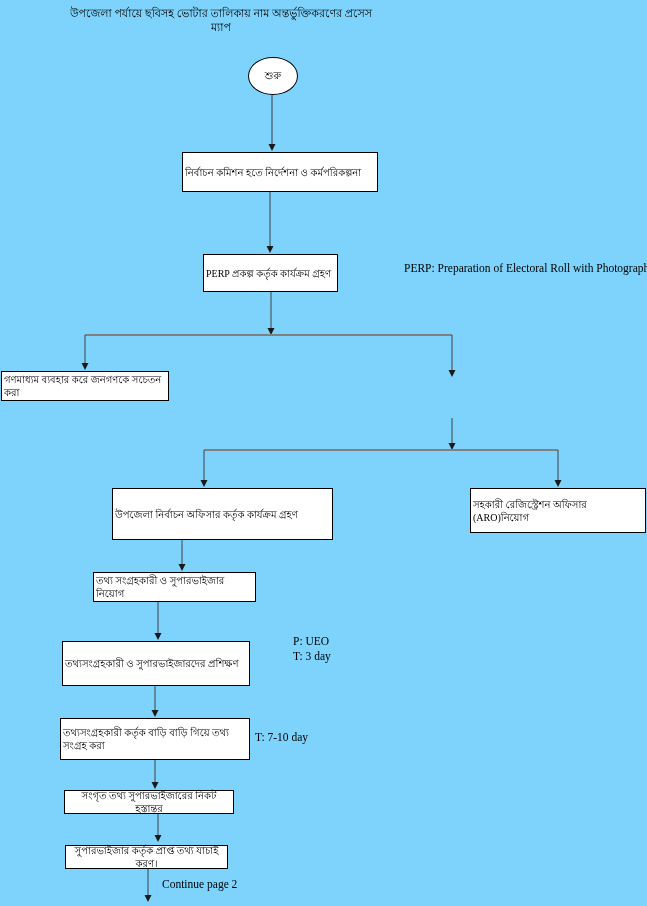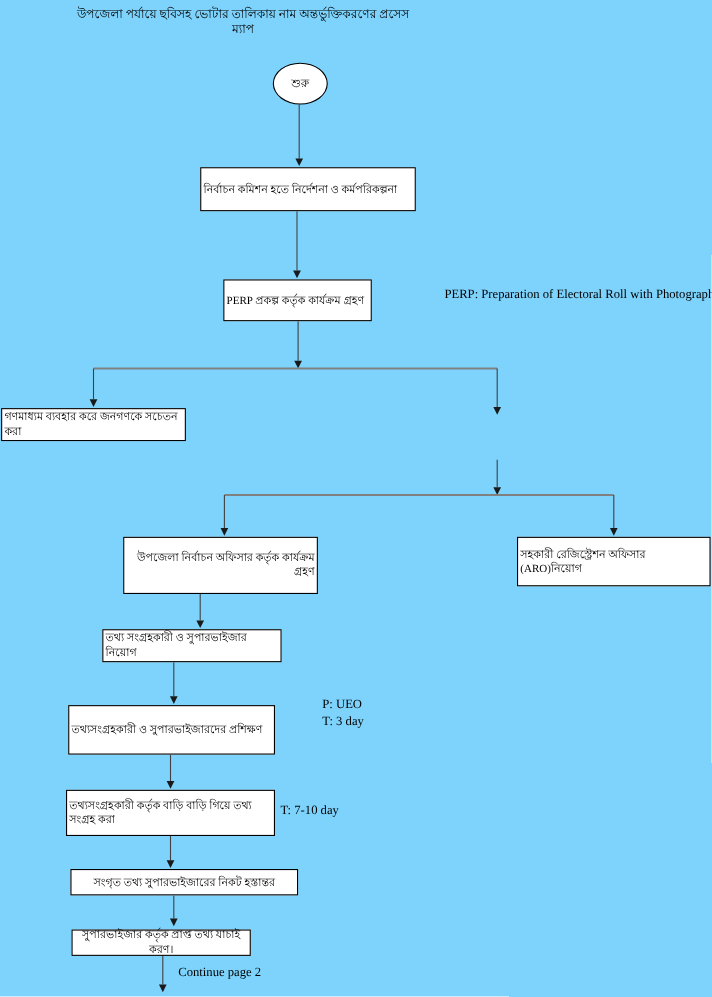--- a/index.html
+++ b/index.html
@@ -21,26 +21,26 @@
     position:absolute;box-sizing:border-box;border:1px solid #000;background:#fff;
     border-radius:50%;display:flex;align-items:center;justify-content:center;
     font-size:10px;
   }
   .note{position:absolute;font-size:11.5px;line-height:15px;white-space:nowrap;}
   #node-start{left:248px;top:57px;width:50px;height:38px;}
   #node-ec{left:182px;top:152px;width:196px;height:40px;}
   #node-perp{left:203px;top:254px;width:135px;height:38px;}
   #node-media{left:1px;top:371px;width:168px;height:30px;}
   #node-district{left:368px;top:378px;width:169px;height:40px;}
-  #node-upazila{left:112px;top:488px;width:177px;height:52px;text-align:right;}
+  #node-upazila{left:112px;top:488px;width:221px;height:52px;text-align:right;}
   #node-aro{left:470px;top:488px;width:176px;height:45px;}
   #node-recruit{left:93px;top:572px;width:163px;height:30px;}
   #node-training{left:62px;top:641px;width:188px;height:45px;}
   #node-door{left:60px;top:718px;width:190px;height:42px;}
-  #node-handover{left:64px;top:790px;width:207px;height:24px;}
+  #node-handover{left:64px;top:790px;width:170px;height:24px;}
   #node-verify{left:65px;top:845px;width:163px;height:24px;}
   #note-perp{left:394px;top:261px;margin-left:10px;}
   #note-training{left:257px;top:634px;margin-left:36px;}
   #note-door{left:255px;top:730px;}
   #note-continue{left:162px;top:877px;}
   svg.connectors{position:absolute;left:0;top:0;pointer-events:none;}
   .cline{stroke:#404040;stroke-width:1;fill:none;}
   .cline-branch{stroke:#808080;stroke-width:2;fill:none;}
   .ahead{fill:#1a1a1a;stroke:none;}
 </style>

